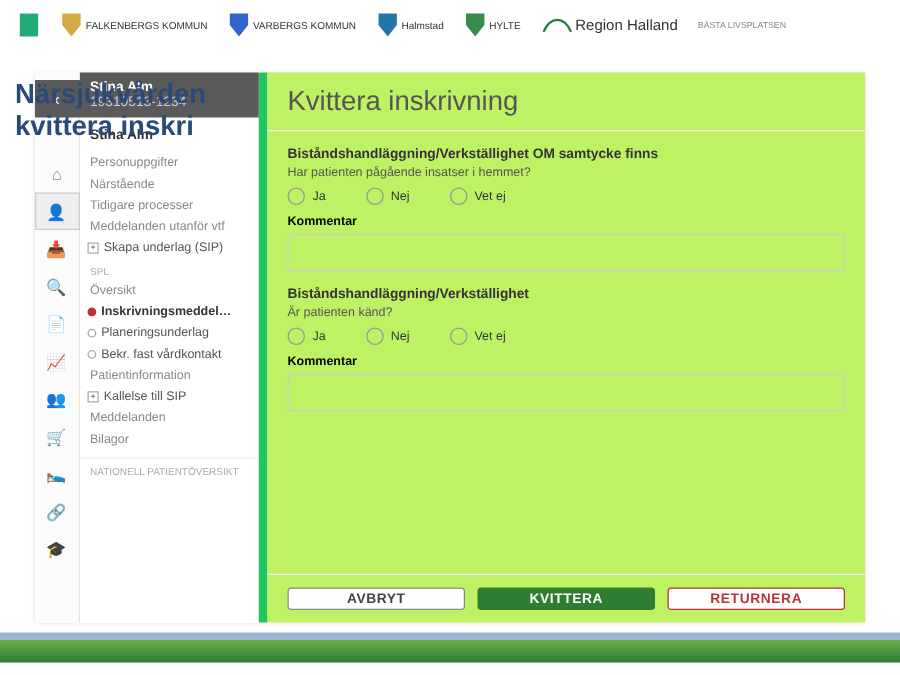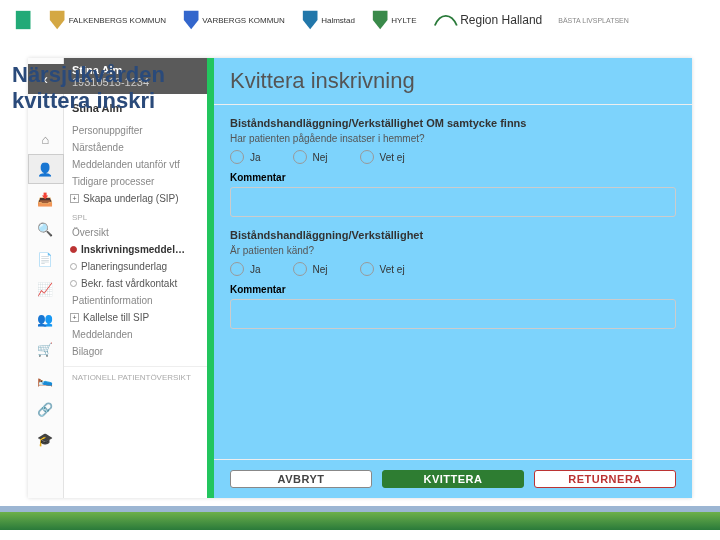--- a/index.html
+++ b/index.html
@@ -22,21 +22,21 @@
 .side .pt-head b{font-size:11px}
 .side .pt-head span{font-size:11px;color:#ccc}
 .side .pt-name{padding:8px;font-weight:bold;color:#333;font-size:11px}
 .side .sec{padding:3px 8px;color:#888}
 .side .lab{font-size:8px;color:#aaa;padding:6px 8px 2px;text-transform:uppercase}
 .side .item{padding:3px 6px;display:flex;align-items:center;gap:4px}
 .side .dot{width:7px;height:7px;border:1px solid #aaa;border-radius:50%;flex-shrink:0}
 .side .dot.red{background:#b33;border-color:#b33}
 .side .exp{width:9px;height:9px;border:1px solid #aaa;display:inline-flex;align-items:center;justify-content:center;font-size:7px;line-height:1;flex-shrink:0}
 
-.main{flex:1;background:#7dd3fc;display:flex;flex-direction:column}
+.main{flex:1;background:#bef264;display:flex;flex-direction:column}
 .main h1{font-size:22px;font-weight:300;color:#555;padding:10px 16px;border-bottom:1px solid #eee}
 .form{flex:1;padding:8px 16px;overflow:auto}
 .q-title{font-size:11px;font-weight:bold;color:#333;margin-top:4px}
 .q-sub{font-size:10px;color:#555;margin:4px 0 6px}
 .radios{display:flex;gap:32px;margin-bottom:8px}
 .radio{display:flex;align-items:center;gap:6px;font-size:10px;color:#333}
 .radio .r{width:14px;height:14px;border:1px solid #999;border-radius:50%}
 .klabel{font-size:10px;font-weight:bold;margin:4px 0}
 .tbox{width:100%;height:30px;border:1px solid #ccc;border-radius:3px;margin-bottom:12px}
 .actions{display:flex;gap:10px;padding:10px 16px;border-top:1px solid #eee}
@@ -113,22 +113,22 @@
   </div>
 
   <div class="side">
     <div class="pt-head">
       <b>Stina Alm</b><br>
       <span>19310513-1234</span>
     </div>
     <div class="pt-name">Stina Alm</div>
     <div class="sec">Personuppgifter</div>
     <div class="sec">Närstående</div>
+    <div class="sec">Tidigare processer</div>
     <div class="sec">Meddelanden utanför vtf</div>
-    <div class="sec">Tidigare processer</div>
     <div class="item">
         <span class="exp">+</span>
         <span>Skapa underlag (SIP)</span>
       </div>
     <div class="lab">SPL</div>
     <div class="sec">Översikt</div>
     <div class="item" style="font-weight:bold;color:#333">
         <span class="dot red"></span>
         <span>Inskrivningsmeddel…</span>
       </div>

